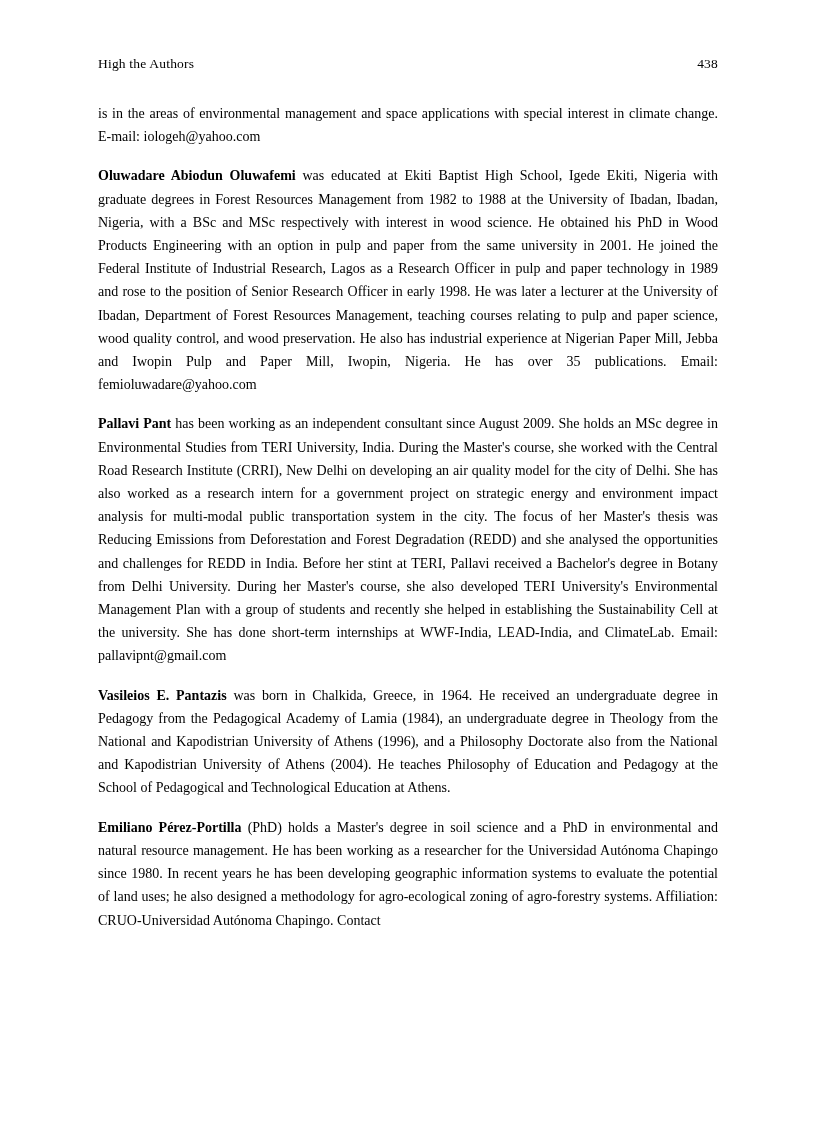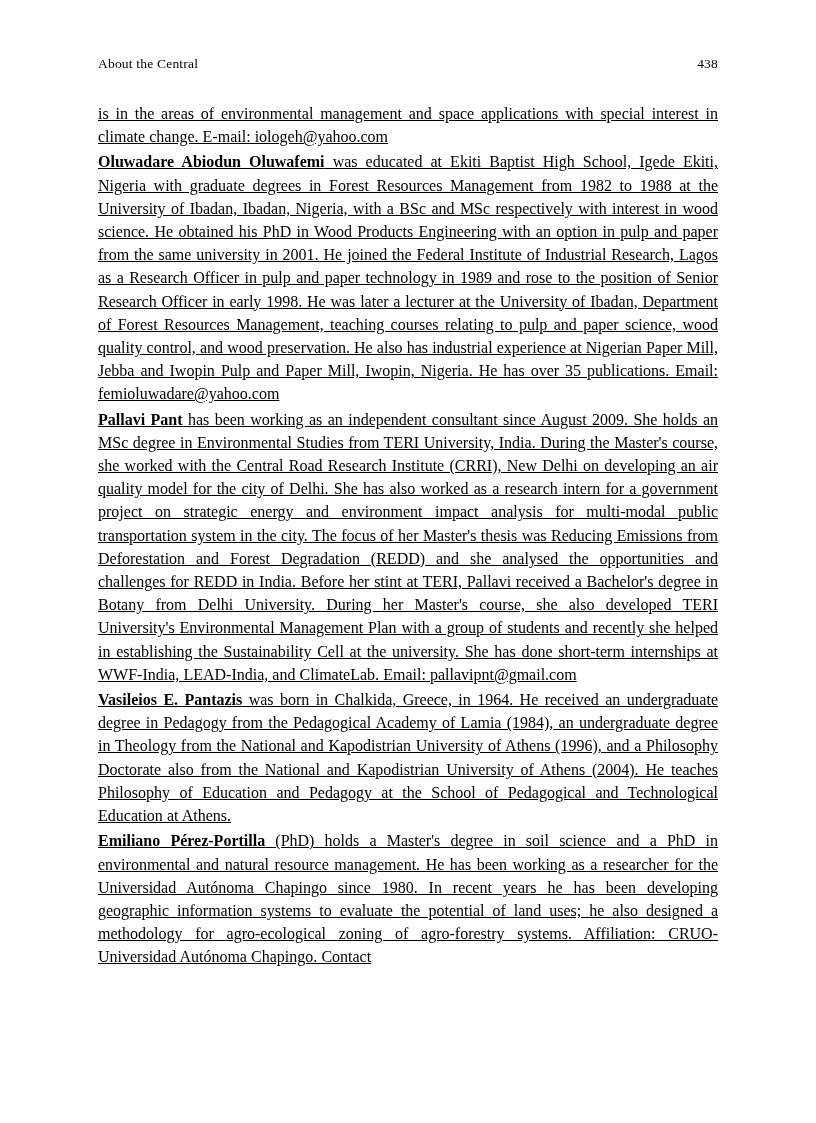--- a/index.html
+++ b/index.html
@@ -42,45 +42,44 @@
     white-space: nowrap;
   }
   .head-folio {
     white-space: nowrap;
   }
   .body-block {
     margin-top: 30px;
   }
   p.bio {
     margin: 0;
-    font-size: 16px;
+    font-size: 14px;
     line-height: 23.2px;
     text-align: justify;
     text-justify: inter-word;
     hyphens: auto;
     -webkit-hyphens: auto;
     word-spacing: 0.1px;
-    text-decoration: underline;
   }
   p.bio + p.bio {
-    margin-top: 2px;
+    margin-top: 16px;
   }
   .author {
     font-weight: bold;
   }
 </style>
 </head>
 <body>
 
 <div class="page">
 
   <div class="content">
 
     <div class="running-head">
-      <span class="head-title">About the Central</span>
+      <span class="head-title">High the Authors</span>
       <span class="head-folio">438</span>
     </div>
 
     <div class="body-block">
 
       <p class="bio">
         <span class="author"></span><span>is in the areas of environmental management and space applications with special interest in climate change. E-mail: iologeh@yahoo.com</span>
       </p>
 
       <p class="bio">

